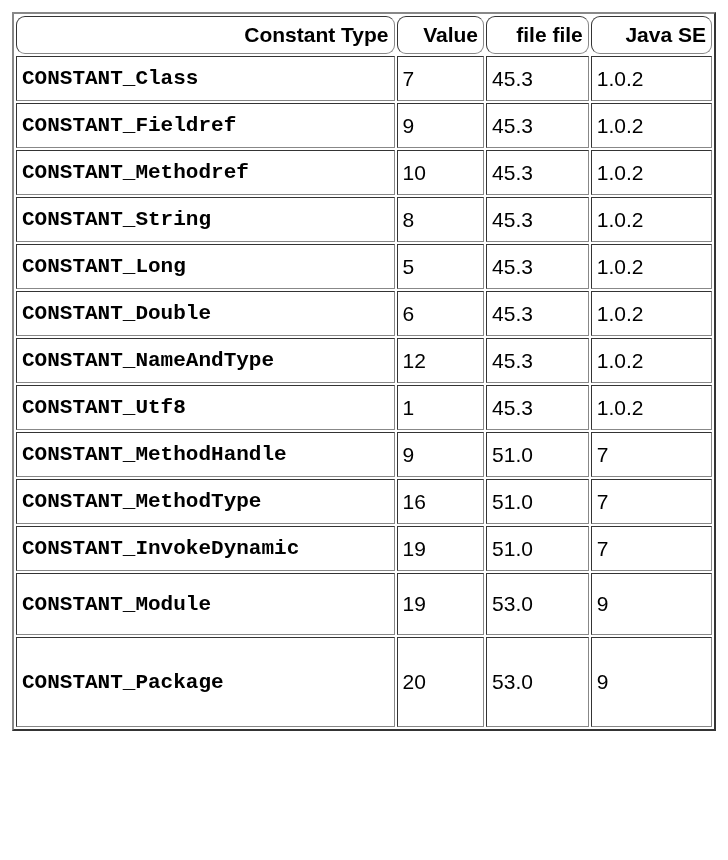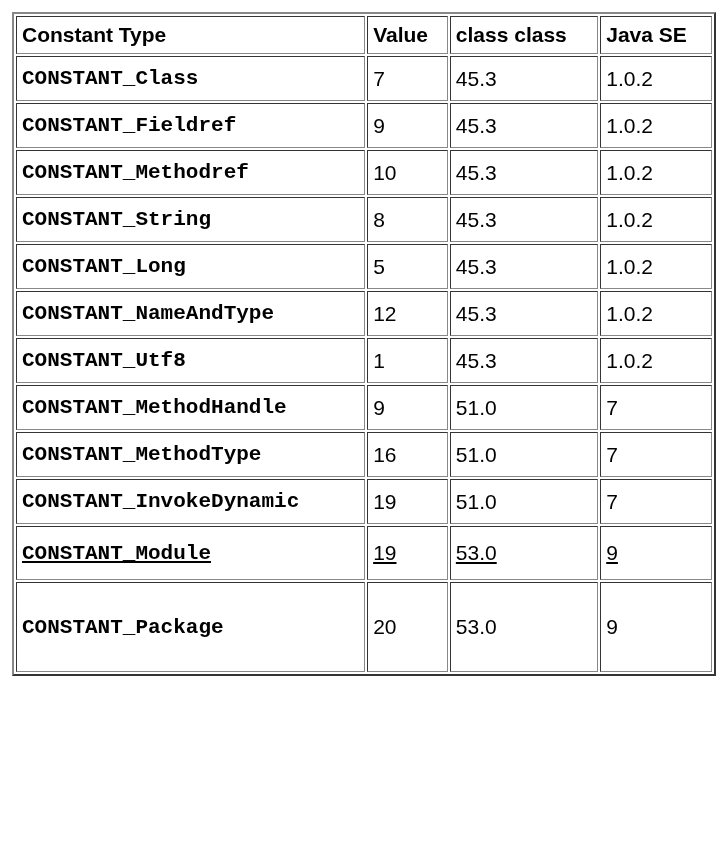--- a/index.html
+++ b/index.html
@@ -20,51 +20,51 @@
       width: 100%;
     }
     th, td {
       border: 1px inset #888;
       padding: 6px 5px;
       vertical-align: middle;
       text-align: left;
     }
     th {
       font-weight: bold;
-      text-align: left;
+      text-align: right;
       font-family: Helvetica, Arial, sans-serif;
+      border-radius: 9px;
     }
     td.constant-type {
       font-family: "Courier New", Courier, monospace;
       font-weight: bold;
       white-space: nowrap;
     }
     td.value, td.classfile, td.javase {
       font-family: Helvetica, Arial, sans-serif;
     }
     tbody tr {
       height: 45px;
     }
     tbody tr.tall-1 {
-      height: 54px;
-      text-decoration: underline;
+      height: 62px;
     }
     tbody tr.tall-2 {
       height: 90px;
     }
   </style>
 </head>
 <body>
 
 <table>
   <thead>
     <tr>
       <th>Constant Type</th>
       <th>Value</th>
-      <th>class class</th>
+      <th>file file</th>
       <th>Java SE</th>
     </tr>
   </thead>
   <tbody>
     <tr>
       <td class="constant-type">CONSTANT_Class</td>
       <td class="value">7</td>
       <td class="classfile">45.3</td>
       <td class="javase">1.0.2</td>
     </tr>
@@ -82,20 +82,26 @@
     </tr>
     <tr>
       <td class="constant-type">CONSTANT_String</td>
       <td class="value">8</td>
       <td class="classfile">45.3</td>
       <td class="javase">1.0.2</td>
     </tr>
     <tr>
       <td class="constant-type">CONSTANT_Long</td>
       <td class="value">5</td>
+      <td class="classfile">45.3</td>
+      <td class="javase">1.0.2</td>
+    </tr>
+    <tr>
+      <td class="constant-type">CONSTANT_Double</td>
+      <td class="value">6</td>
       <td class="classfile">45.3</td>
       <td class="javase">1.0.2</td>
     </tr>
     <tr>
       <td class="constant-type">CONSTANT_NameAndType</td>
       <td class="value">12</td>
       <td class="classfile">45.3</td>
       <td class="javase">1.0.2</td>
     </tr>
     <tr>

